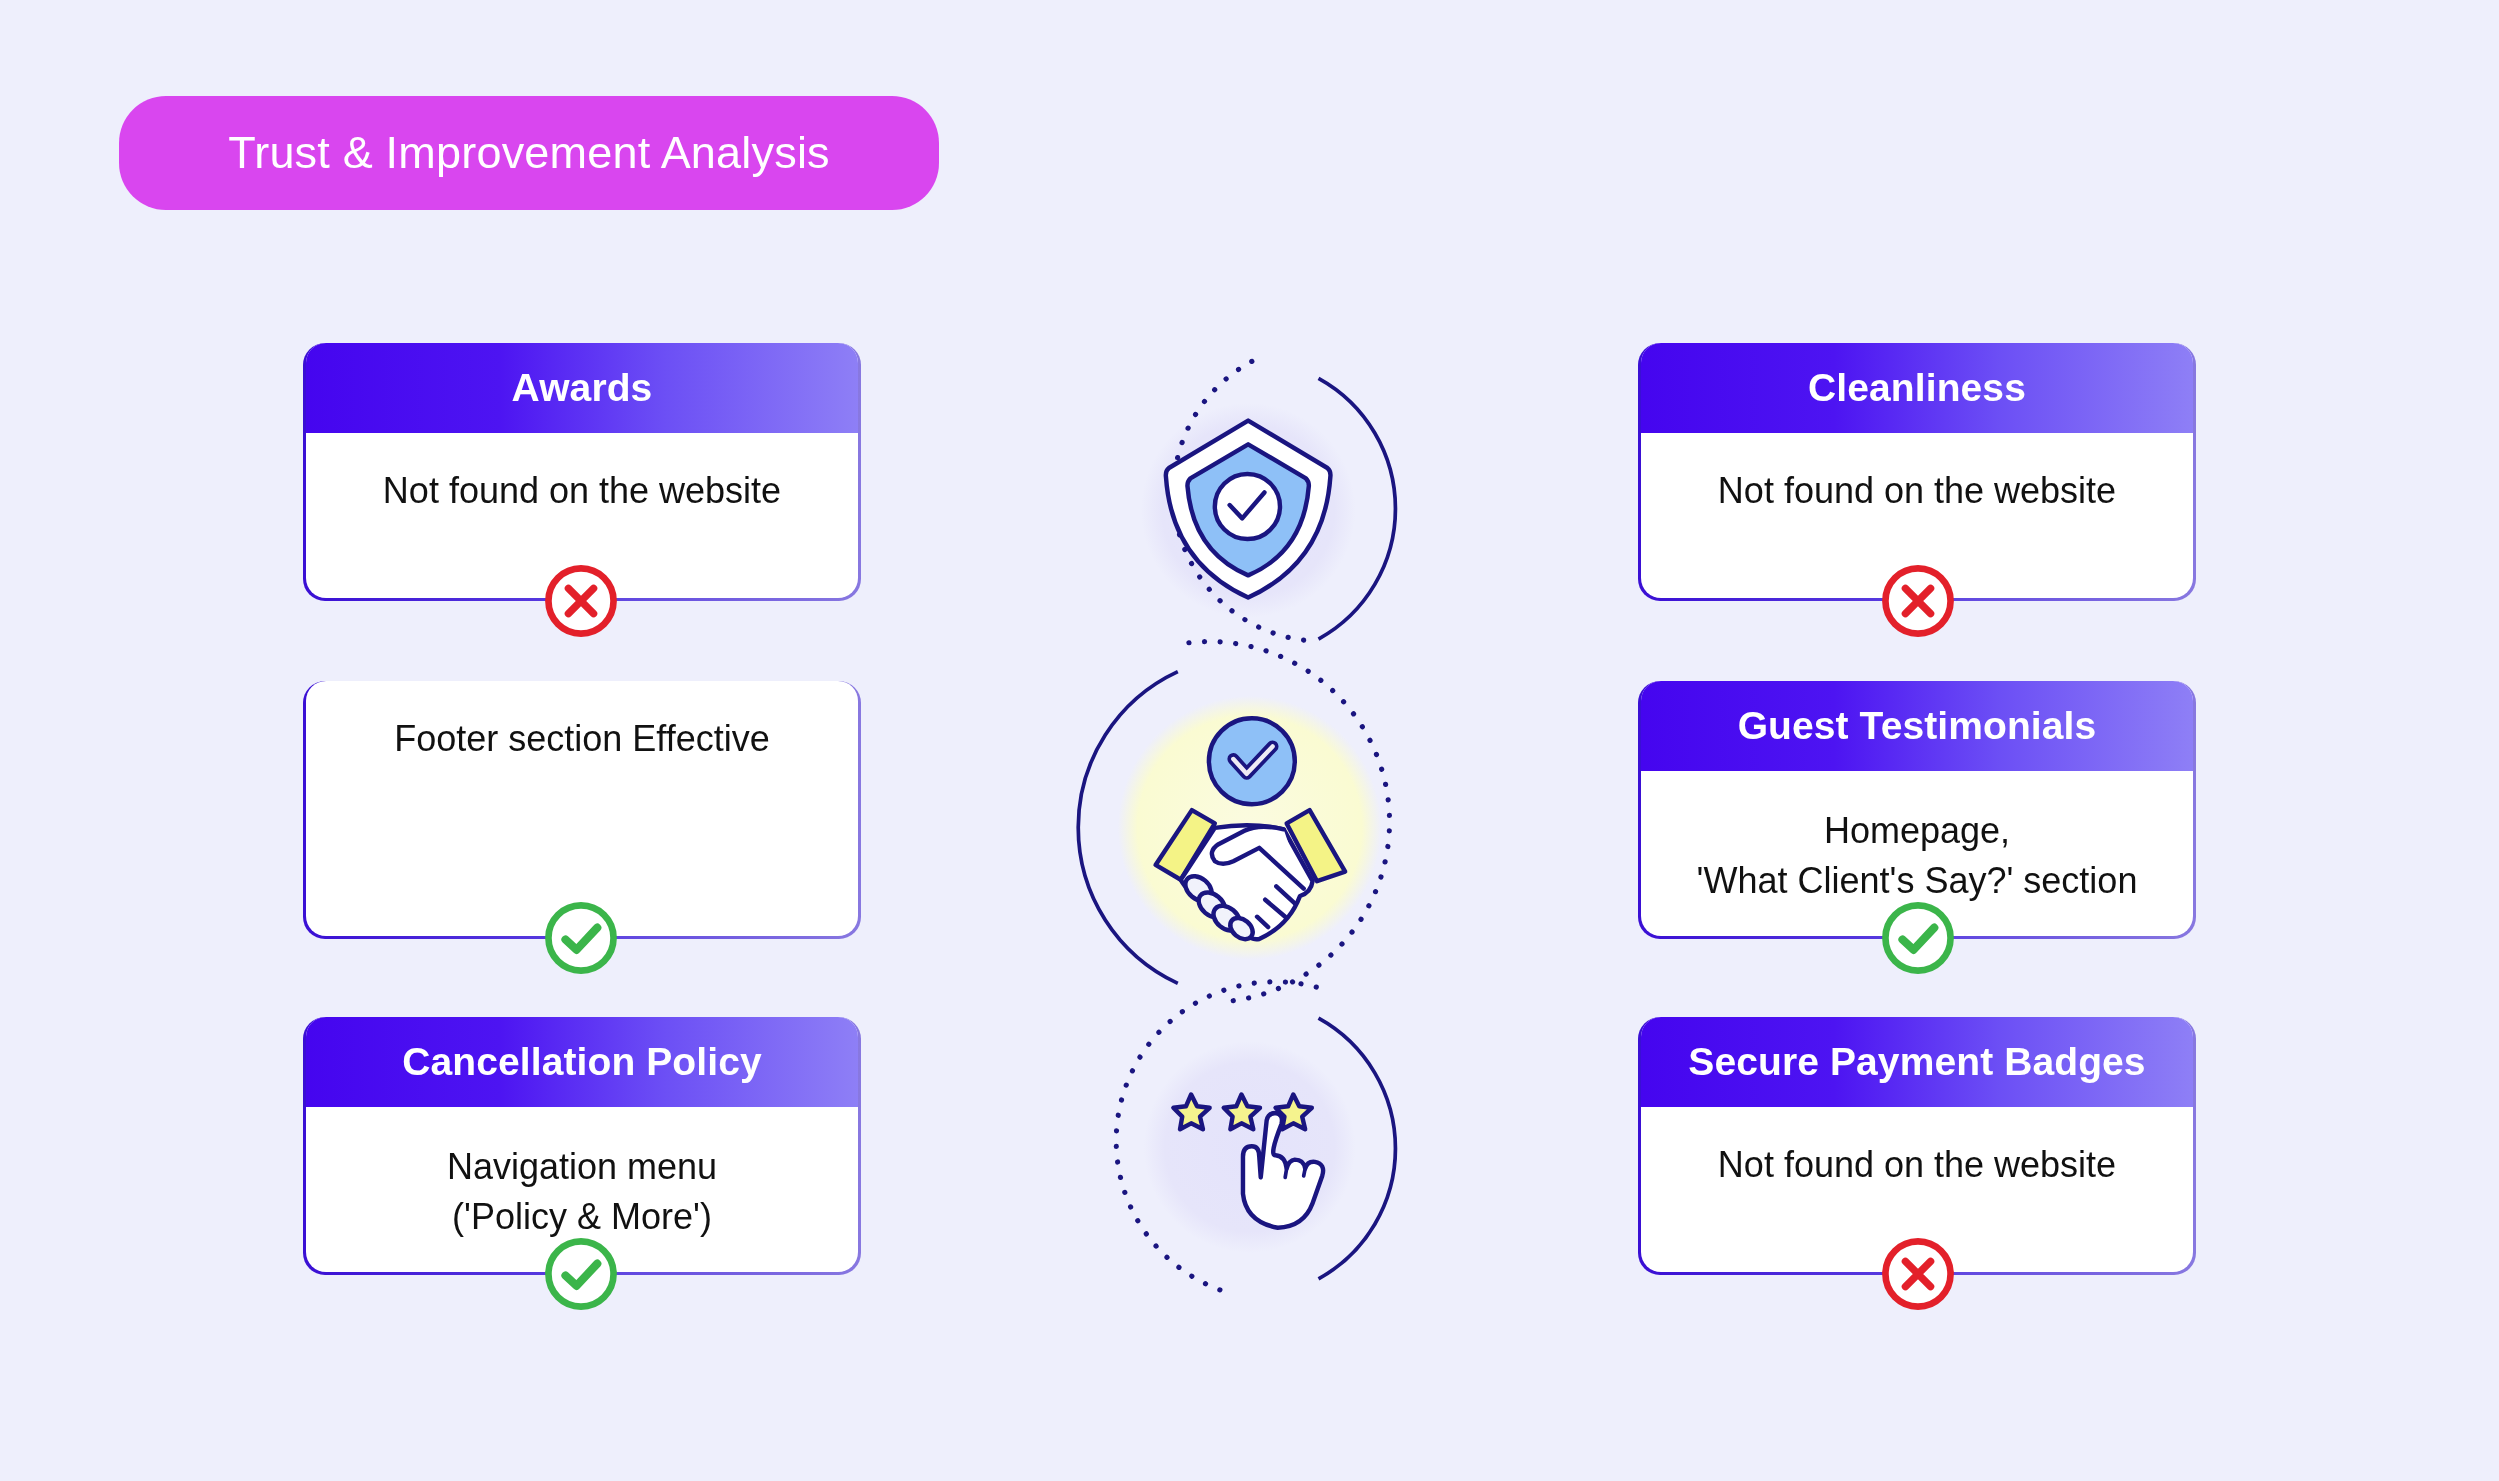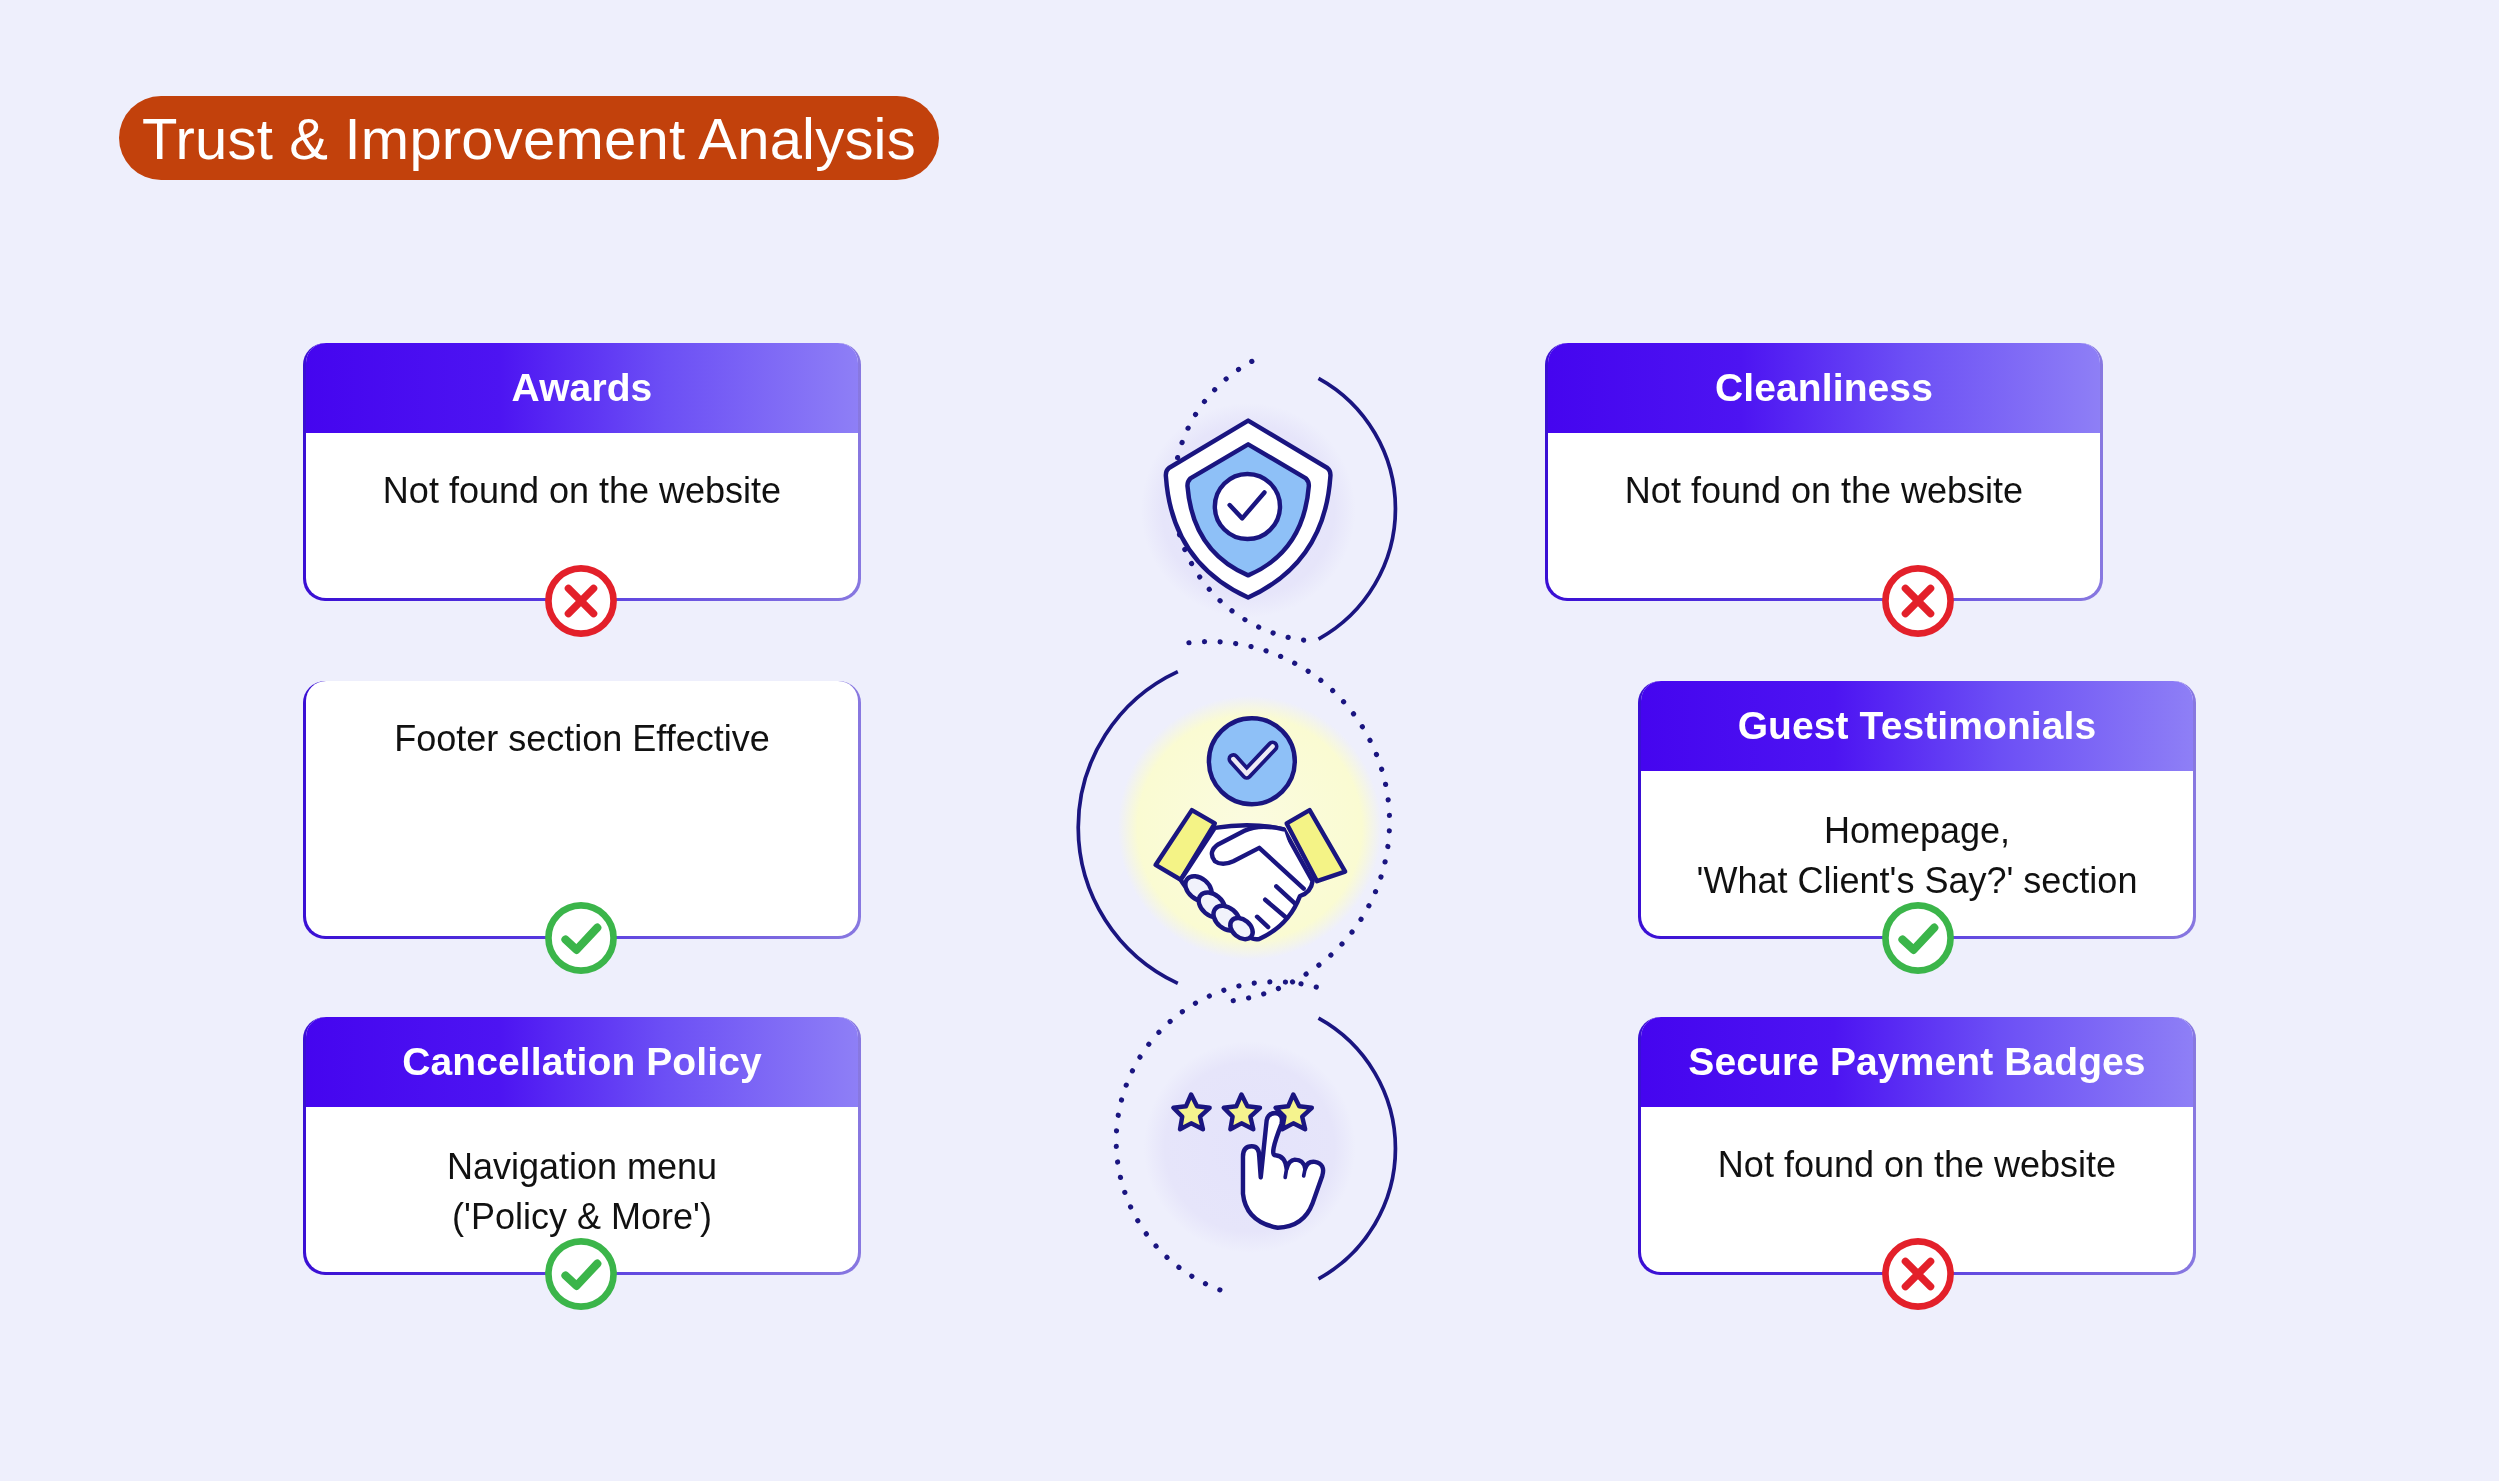--- a/index.html
+++ b/index.html
@@ -2,24 +2,24 @@
 <html style="font-size:12px"><head>
 <meta charset="utf-8">
 <style>
   html, body { margin:0; padding:0; }
   body {
     width:2500px; height:1481px; position:relative; overflow:hidden;
     background:#eeeffc;
     font-family:"Liberation Sans", "DejaVu Sans", sans-serif;
   }
   .title-pill {
-    position:absolute; left:119px; top:96px; width:820px; height:84px;
-    border-radius:47px; background:#c2410c; color:#fff;
+    position:absolute; left:119px; top:96px; width:820px; height:114px;
+    border-radius:47px; background:#d946ef; color:#fff;
     display:flex; align-items:center; justify-content:center;
-    font-size:58px; font-weight:500; letter-spacing:0.2px;
+    font-size:45px; font-weight:500; letter-spacing:0.2px;
   }
   .card {
     position:absolute; width:558px; height:258px;
     border-radius:22px;
     background:linear-gradient(90deg,#3a0fd4 0%,#5a3fe0 50%,#8878e0 100%);
     padding:0 3px 3px 3px; box-sizing:border-box;
   }
   .card-inner {
     position:relative; width:100%; height:100%;
     border-radius:20px; overflow:hidden; background:#fff;
@@ -62,21 +62,21 @@
 <div class="card" style="left:303px; top:1017px;">
   <div class="card-inner">
     <div class="card-header">Cancellation Policy</div>
     <div class="card-body two-line">
         <div>Navigation menu</div>
         <div>('Policy &amp; More')</div>
       </div>
   </div>
 </div>
 
-<div class="card" style="left:1545px; top:343px;">
+<div class="card" style="left:1638px; top:343px;">
   <div class="card-inner">
     <div class="card-header">Cleanliness</div>
     <div class="card-body">
         <div>Not found on the website</div>
       </div>
   </div>
 </div>
 <div class="card" style="left:1638px; top:681px;">
   <div class="card-inner">
     <div class="card-header">Guest Testimonials</div>

